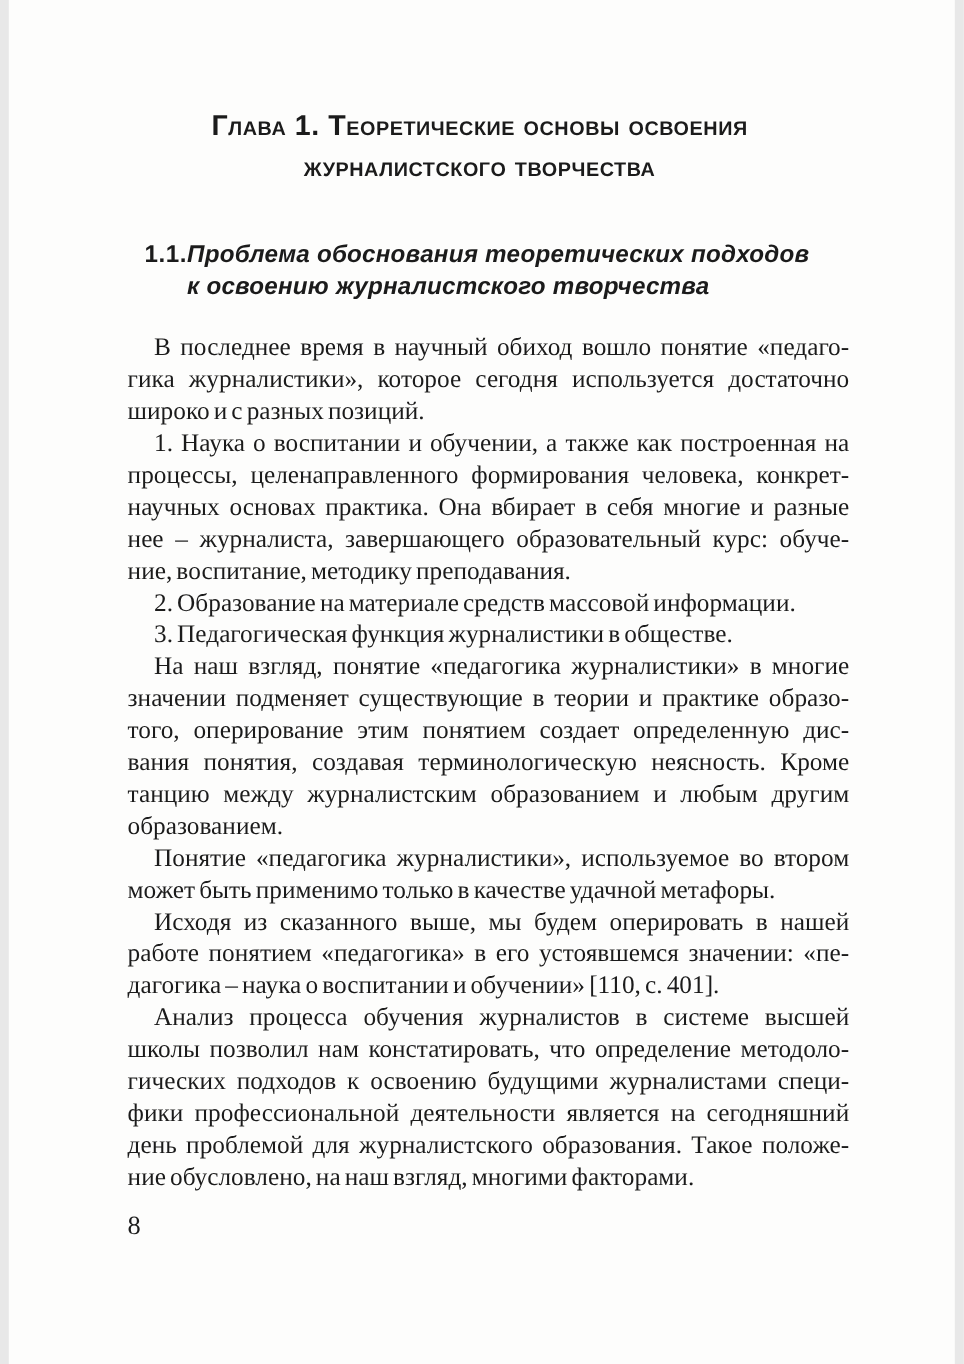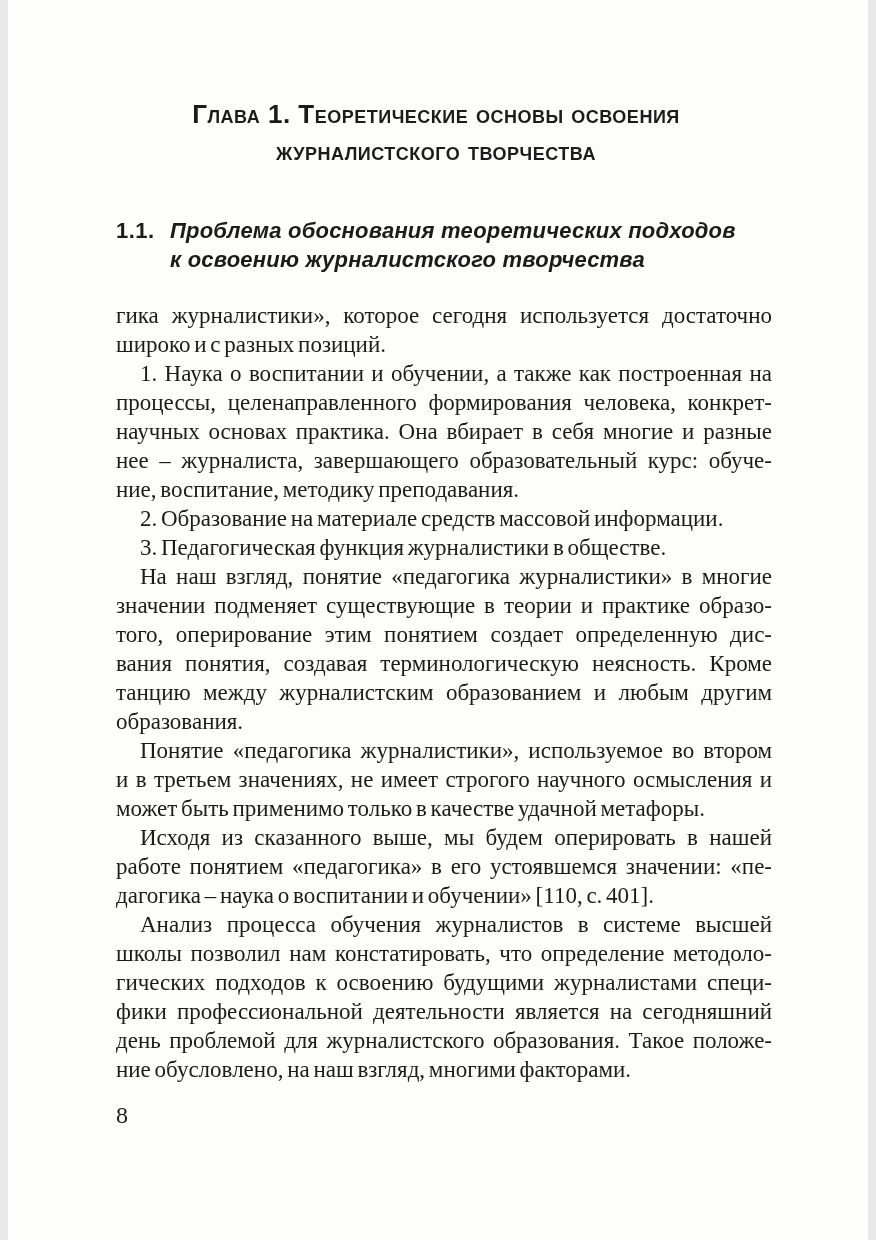--- a/index.html
+++ b/index.html
@@ -35,20 +35,21 @@
     margin-top: 46px;
     font-family: "Liberation Sans", sans-serif;
     font-weight: 700;
     font-size: 22px;
     line-height: 29px;
   }
   .section-number {
     flex: 0 0 54px;
     font-style: normal;
     letter-spacing: 0.5px;
+    text-align: right;
   }
   .section-title {
     font-style: italic;
     letter-spacing: 0.2px;
   }
   
   .body-text {
     margin-top: 27px;
     font-family: "Liberation Serif", serif;
     font-size: 23px;
@@ -86,20 +87,21 @@
   <div class="section-heading">
     <div class="section-number">1.1.</div>
     <div class="section-title">
       <div>Проблема обоснования теоретических подходов</div>
       <div>к освоению журналистского творчества</div>
     </div>
   </div>
 
   <div class="body-text" id="body-text">
       <div class="para">
+        <div class="line first">В последнее время в научный обиход вошло понятие «педаго-</div>
         <div class="line">гика журналистики», которое сегодня используется достаточно</div>
         <div class="line last">широко и с разных позиций.</div>
       </div>
       <div class="para">
         <div class="line first">1. Наука о воспитании и обучении, а также как построенная на</div>
         <div class="line">процессы, целенаправленного формирования человека, конкрет-</div>
         <div class="line">научных основах практика. Она вбирает в себя многие и разные</div>
         <div class="line">нее – журналиста, завершающего образовательный курс: обуче-</div>
         <div class="line last">ние, воспитание, методику преподавания.</div>
       </div>
@@ -108,25 +110,24 @@
       </div>
       <div class="para">
         <div class="line first last">3. Педагогическая функция журналистики в обществе.</div>
       </div>
       <div class="para">
         <div class="line first">На наш взгляд, понятие «педагогика журналистики» в многие</div>
         <div class="line">значении подменяет существующие в теории и практике образо-</div>
         <div class="line">того, оперирование этим понятием создает определенную дис-</div>
         <div class="line">вания понятия, создавая терминологическую неясность. Кроме</div>
         <div class="line">танцию между журналистским образованием и любым другим</div>
-        <div class="line last">образования.</div>
+        <div class="line last">образованием.</div>
       </div>
       <div class="para">
         <div class="line first">Понятие «педагогика журналистики», используемое во втором</div>
-        <div class="line">и в третьем значениях, не имеет строгого научного осмысления и</div>
         <div class="line last">может быть применимо только в качестве удачной метафоры.</div>
       </div>
       <div class="para">
         <div class="line first">Исходя из сказанного выше, мы будем оперировать в нашей</div>
         <div class="line">работе понятием «педагогика» в его устоявшемся значении: «пе-</div>
         <div class="line last">дагогика – наука о воспитании и обучении» [110, с. 401].</div>
       </div>
       <div class="para">
         <div class="line first">Анализ процесса обучения журналистов в системе высшей</div>
         <div class="line">школы позволил нам констатировать, что определение методоло-</div>

